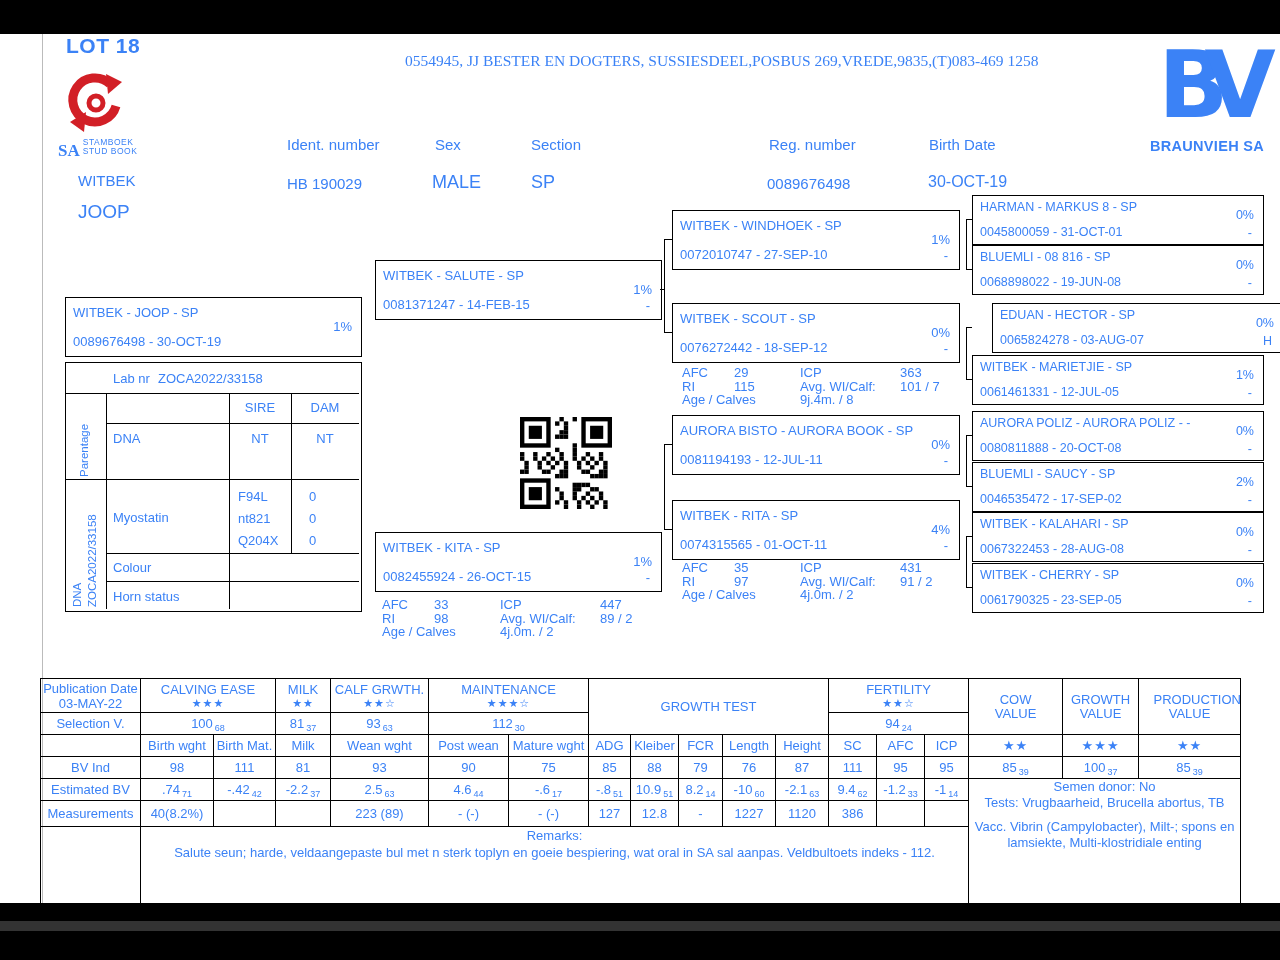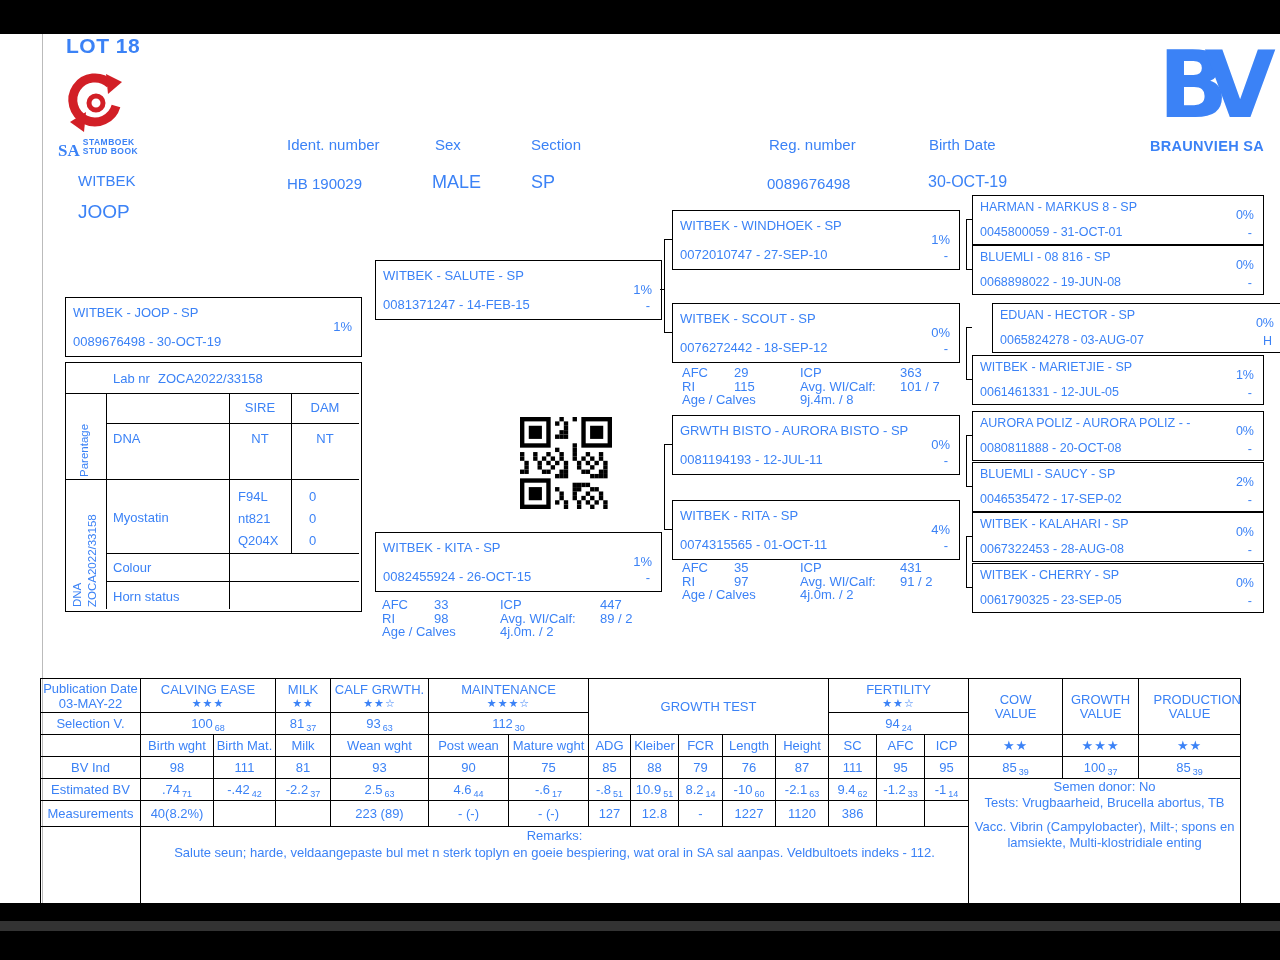--- a/index.html
+++ b/index.html
@@ -18,21 +18,21 @@
   .animal-prefix{position:absolute;left:78px;top:172px;font-size:15px;}
   .animal-name{position:absolute;left:78px;top:201px;font-size:19px;}
 
   
   .bv-wrap{position:absolute;left:1146px;top:38px;width:122px;text-align:center;}
   .bv-mark{font-size:92px;font-weight:bold;letter-spacing:-20px;line-height:96px;font-family:"DejaVu Sans",sans-serif;}
   .bv-name{font-size:14.5px;font-weight:bold;margin-top:4px;letter-spacing:.3px;}
   .sa-logo{position:absolute;left:66px;top:72px;}
   .sa-text{position:absolute;left:58px;top:138px;white-space:nowrap;}
   .sa-text .sa{font-size:17px;font-weight:bold;font-family:"Liberation Serif",serif;}
-  .sa-text .small{display:inline-block;vertical-align:2px;margin-left:3px;font-size:8.5px;line-height:9px;letter-spacing:.5px;font-weight:bold;}
+  .sa-text .small{display:inline-block;vertical-align:2px;margin-left:3px;font-size:8.5px;line-height:9px;letter-spacing:.5px;}
 
   
   .pbox{position:absolute;border:1px solid #000;font-size:13px;background:#fff;}
   .pbox .nm{position:absolute;left:7px;top:7px;white-space:nowrap;}
   .pbox .no{position:absolute;left:7px;bottom:7px;white-space:nowrap;}
   .pbox .pct{position:absolute;right:9px;top:21px;}
   .pbox .sfx{position:absolute;right:11px;bottom:6px;}
   .pbox.g4{font-size:12.5px;}
   .pbox.g4 .nm{top:4px;}
   .pbox.g4 .no{bottom:5px;}
@@ -83,20 +83,21 @@
 <body>
 
 <div class="page">
 
   <div class="bar" style="top:0;height:34px;"></div>
   <div class="bar" style="top:903px;height:57px;"></div>
   <div class="stripe" style="top:921px;height:10px;"></div>
   <div class="scanline" style="left:42px;top:34px;width:1px;height:869px;"></div>
 
   <div class="lot">LOT 18</div>
+  <div class="address">0554945,  JJ BESTER EN DOGTERS, SUSSIESDEEL,POSBUS 269,VREDE,9835,(T)083-469 1258</div>
 
   <div class="bv-wrap">
     <div class="bv-mark">BV</div>
     <div class="bv-name">BRAUNVIEH SA</div>
   </div>
 
   <div class="sa-logo">
     <svg width="60" height="62" viewBox="0 0 60 62">
       <g fill="none" stroke="#d21f26" stroke-width="9">
         <path d="M44 12 A 22 22 0 1 0 50 34"></path>
@@ -151,21 +152,21 @@
     <div class="no">0072010747 - 27-SEP-10</div>
     <div class="sfx">-</div>
   </div>
   <div class="pbox" style="left:672px;top:303px;width:286px;height:58px;">
     <div class="nm">WITBEK  - SCOUT - SP</div>
     <div class="pct">0%</div>
     <div class="no">0076272442 - 18-SEP-12</div>
     <div class="sfx">-</div>
   </div>
   <div class="pbox" style="left:672px;top:415px;width:286px;height:58px;">
-    <div class="nm">GRWTH BISTO  - AURORA BISTO - SP</div>
+    <div class="nm">AURORA BISTO  - AURORA BOOK - SP</div>
     <div class="pct">0%</div>
     <div class="no">0081194193 - 12-JUL-11</div>
     <div class="sfx">-</div>
   </div>
   <div class="pbox" style="left:672px;top:500px;width:286px;height:58px;">
     <div class="nm">WITBEK  - RITA - SP</div>
     <div class="pct">4%</div>
     <div class="no">0074315565 - 01-OCT-11</div>
     <div class="sfx">-</div>
   </div>

